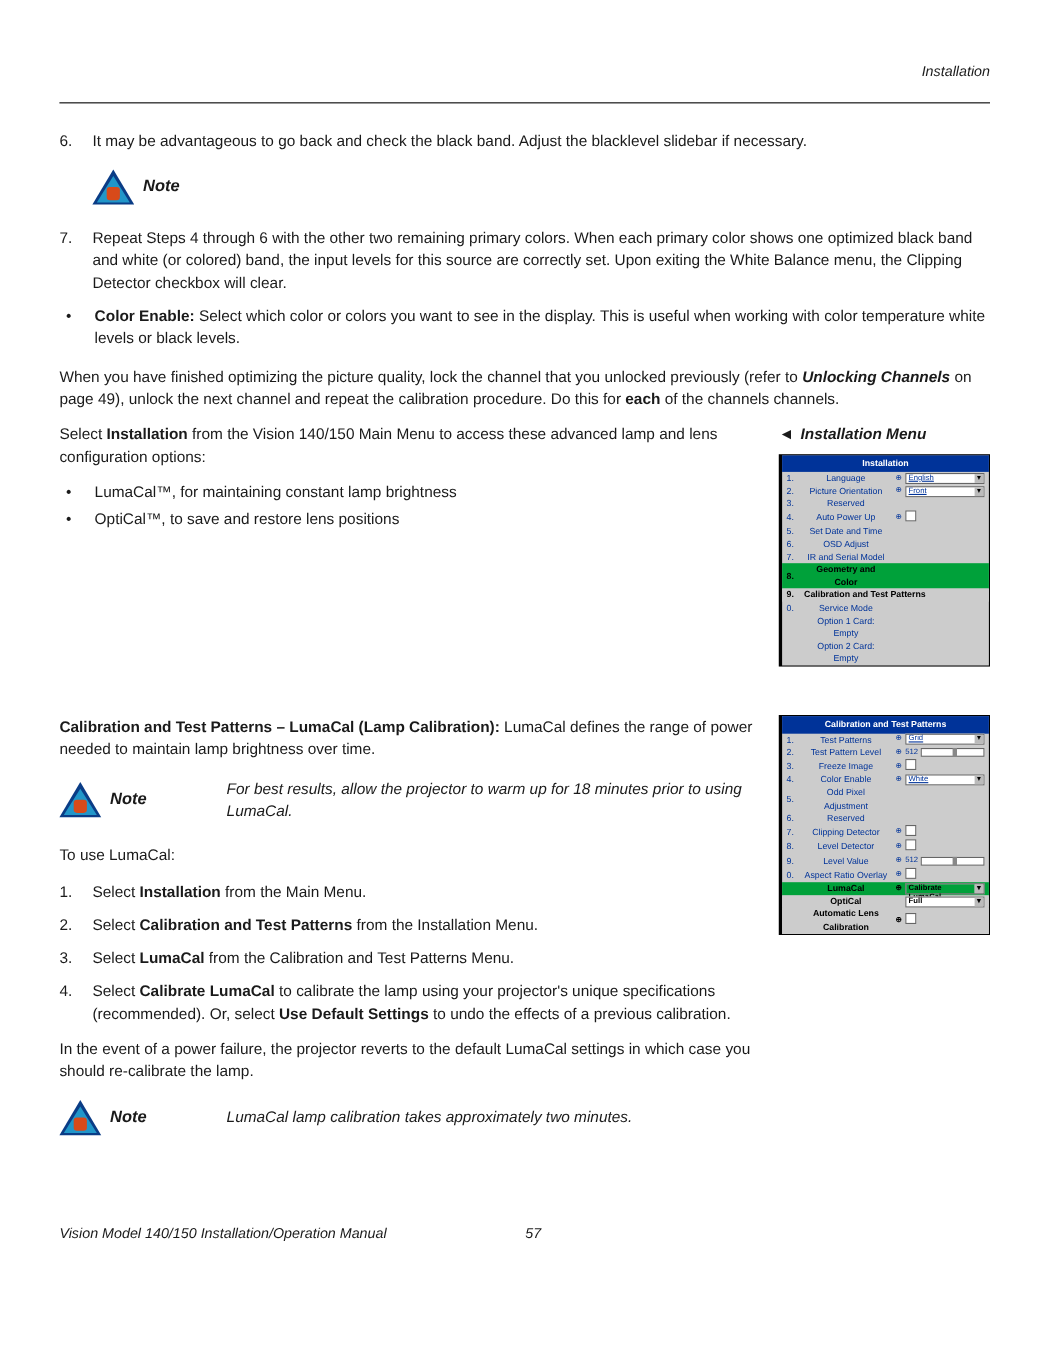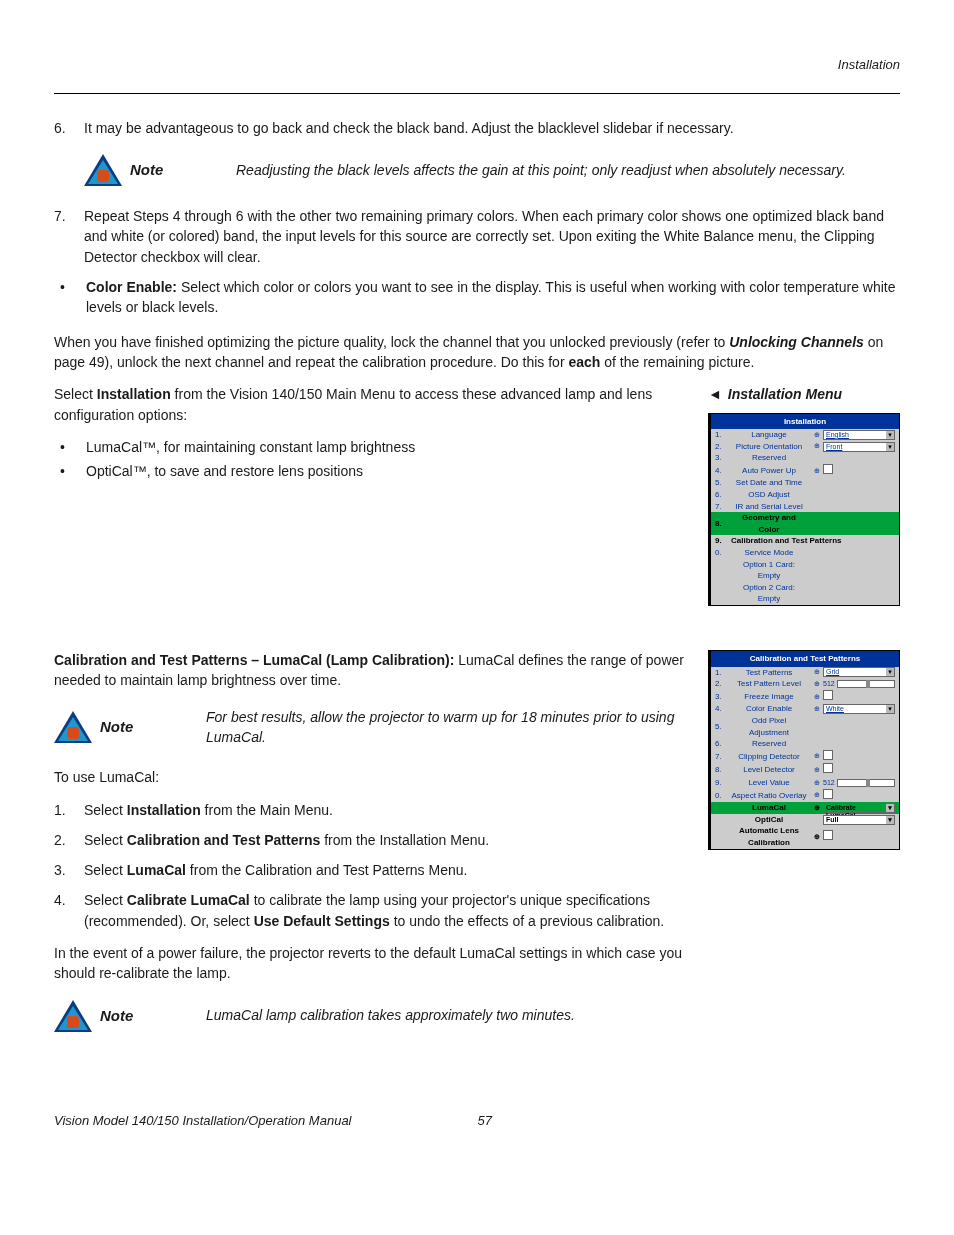--- a/index.html
+++ b/index.html
@@ -216,41 +216,40 @@
       <span class="num">6.</span>
       <span>It may be advantageous to go back and check the black band. Adjust the blacklevel slidebar if necessary.</span>
     </li>
   </ol>
 
   <div class="note-block">
     <div class="note-icon-wrap">
       <div class="note-icon"></div>
       <span class="note-label">Note</span>
     </div>
-    <div class="note-text">Readjusting the black levels affects the gain at this point; only readjust when absolutely necessary.</div>
   </div>
 
   <ol class="ol">
     <li>
       <span class="num">7.</span>
       <span>Repeat Steps 4 through 6 with the other two remaining primary colors. When each primary color shows one optimized black band and white (or colored) band, the input levels for this source are correctly set. Upon exiting the White Balance menu, the Clipping Detector checkbox will clear.</span>
     </li>
   </ol>
 
   <ul class="ul">
     <li>
       <span class="bullet">•</span>
       <span>
         <span class="bold">Color Enable:</span><span> Select which color or colors you want to see in the display. This is useful when working with color temperature white levels or black levels.</span>
       </span>
     </li>
   </ul>
 
   <p>
-    <span>When you have finished optimizing the picture quality, lock the channel that you unlocked previously (refer to </span><span class="bolditalic">Unlocking Channels</span><span> on page 49), unlock the next channel and repeat the calibration procedure. Do this for </span><span class="bold">each</span><span> of the remaining picture.</span>
+    <span>When you have finished optimizing the picture quality, lock the channel that you unlocked previously (refer to </span><span class="bolditalic">Unlocking Channels</span><span> on page 49), unlock the next channel and repeat the calibration procedure. Do this for </span><span class="bold">each</span><span> of the channels channels.</span>
   </p>
 
   <div class="content-row">
     <div class="main-col">
       <p>
         <span>Select </span><span class="bold">Installation</span><span> from the Vision 140/150 Main Menu to access these advanced lamp and lens configuration options:</span>
       </p>
       <ul class="ul">
         <li>
             <span class="bullet">•</span>
@@ -311,21 +310,21 @@
             <div class="menu-ctrl"></div>
           </div>
         <div class="menu-row">
             <span class="menu-num">6.</span>
             <span class="menu-label">OSD Adjust</span>
             <span class="menu-glyph"></span>
             <div class="menu-ctrl"></div>
           </div>
         <div class="menu-row">
             <span class="menu-num">7.</span>
-            <span class="menu-label">IR and Serial Level</span>
+            <span class="menu-label">IR and Serial Model</span>
             <span class="menu-glyph"></span>
             <div class="menu-ctrl"></div>
           </div>
         <div class="menu-row green">
             <span class="menu-num">8.</span>
             <span class="menu-label" style="text-align:center">Geometry and Color</span>
             <span class="menu-glyph"></span>
             <div class="menu-ctrl"></div>
           </div>
         <div class="menu-row black">

